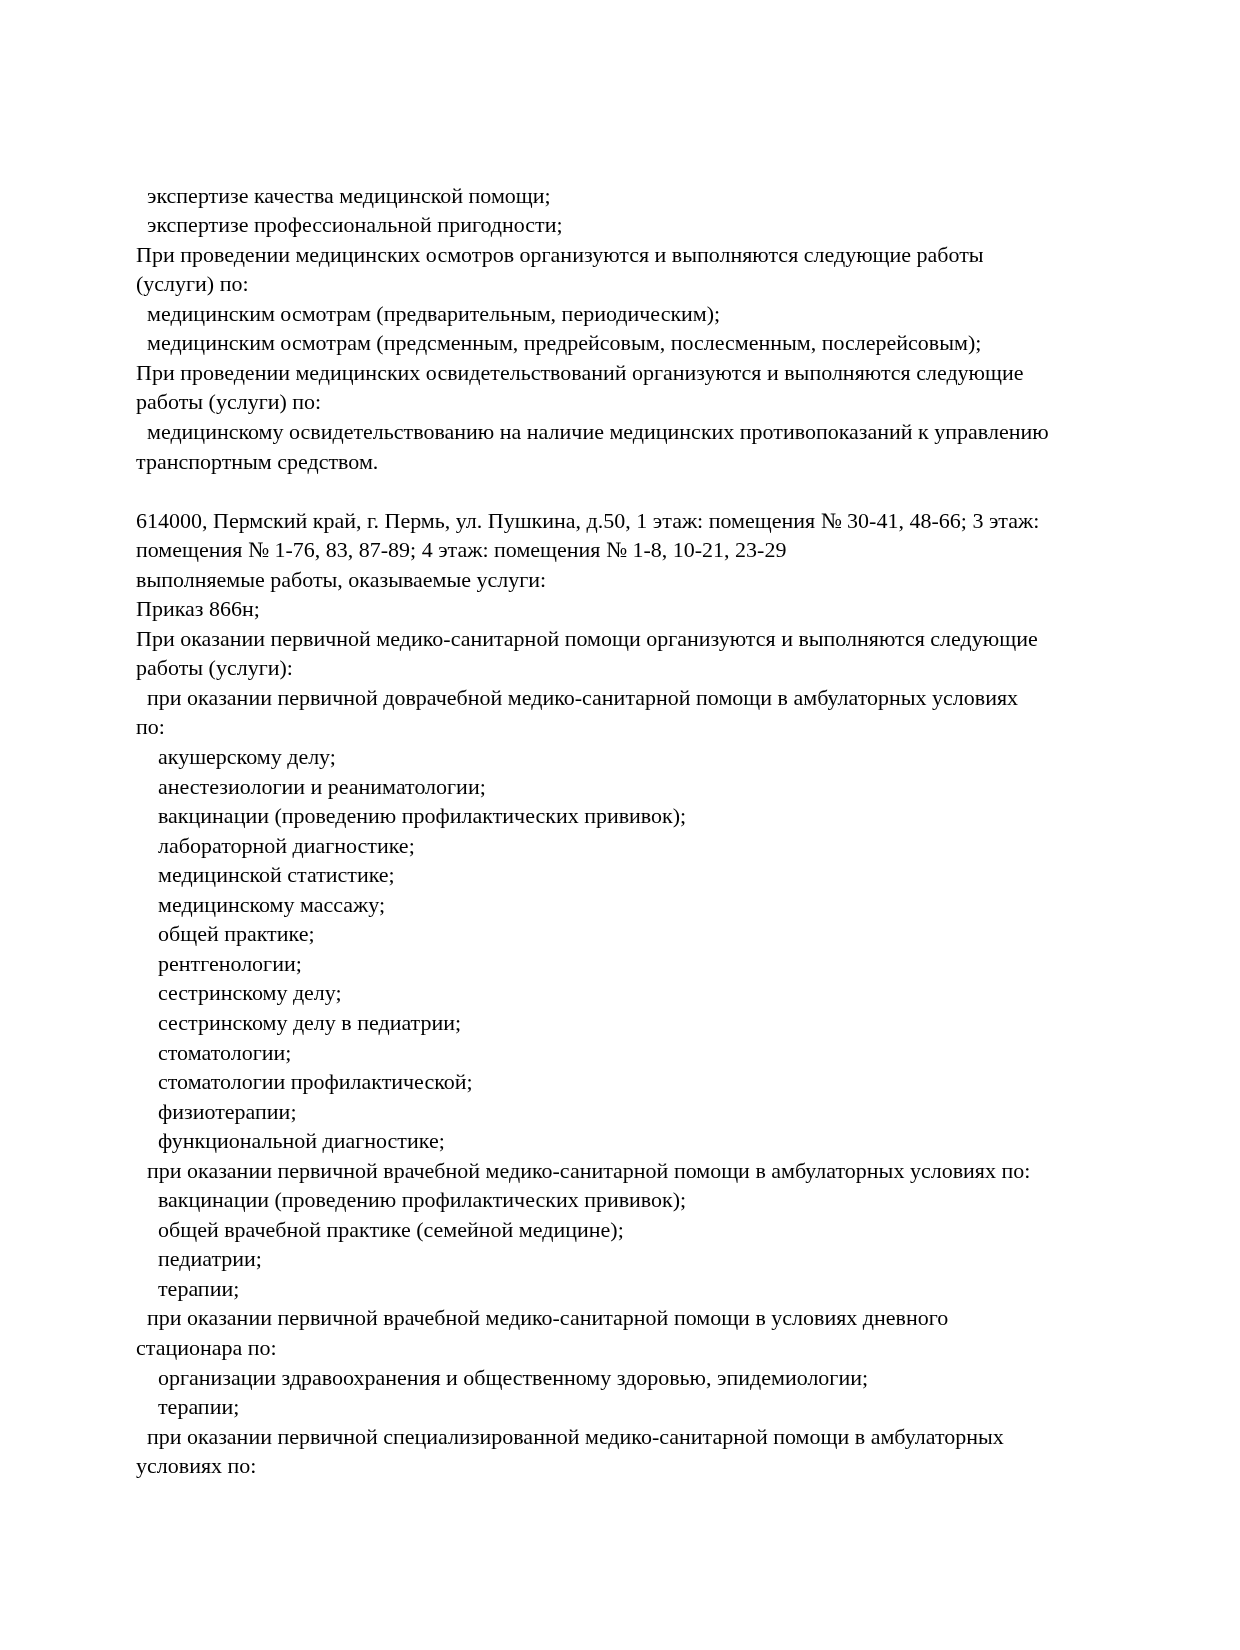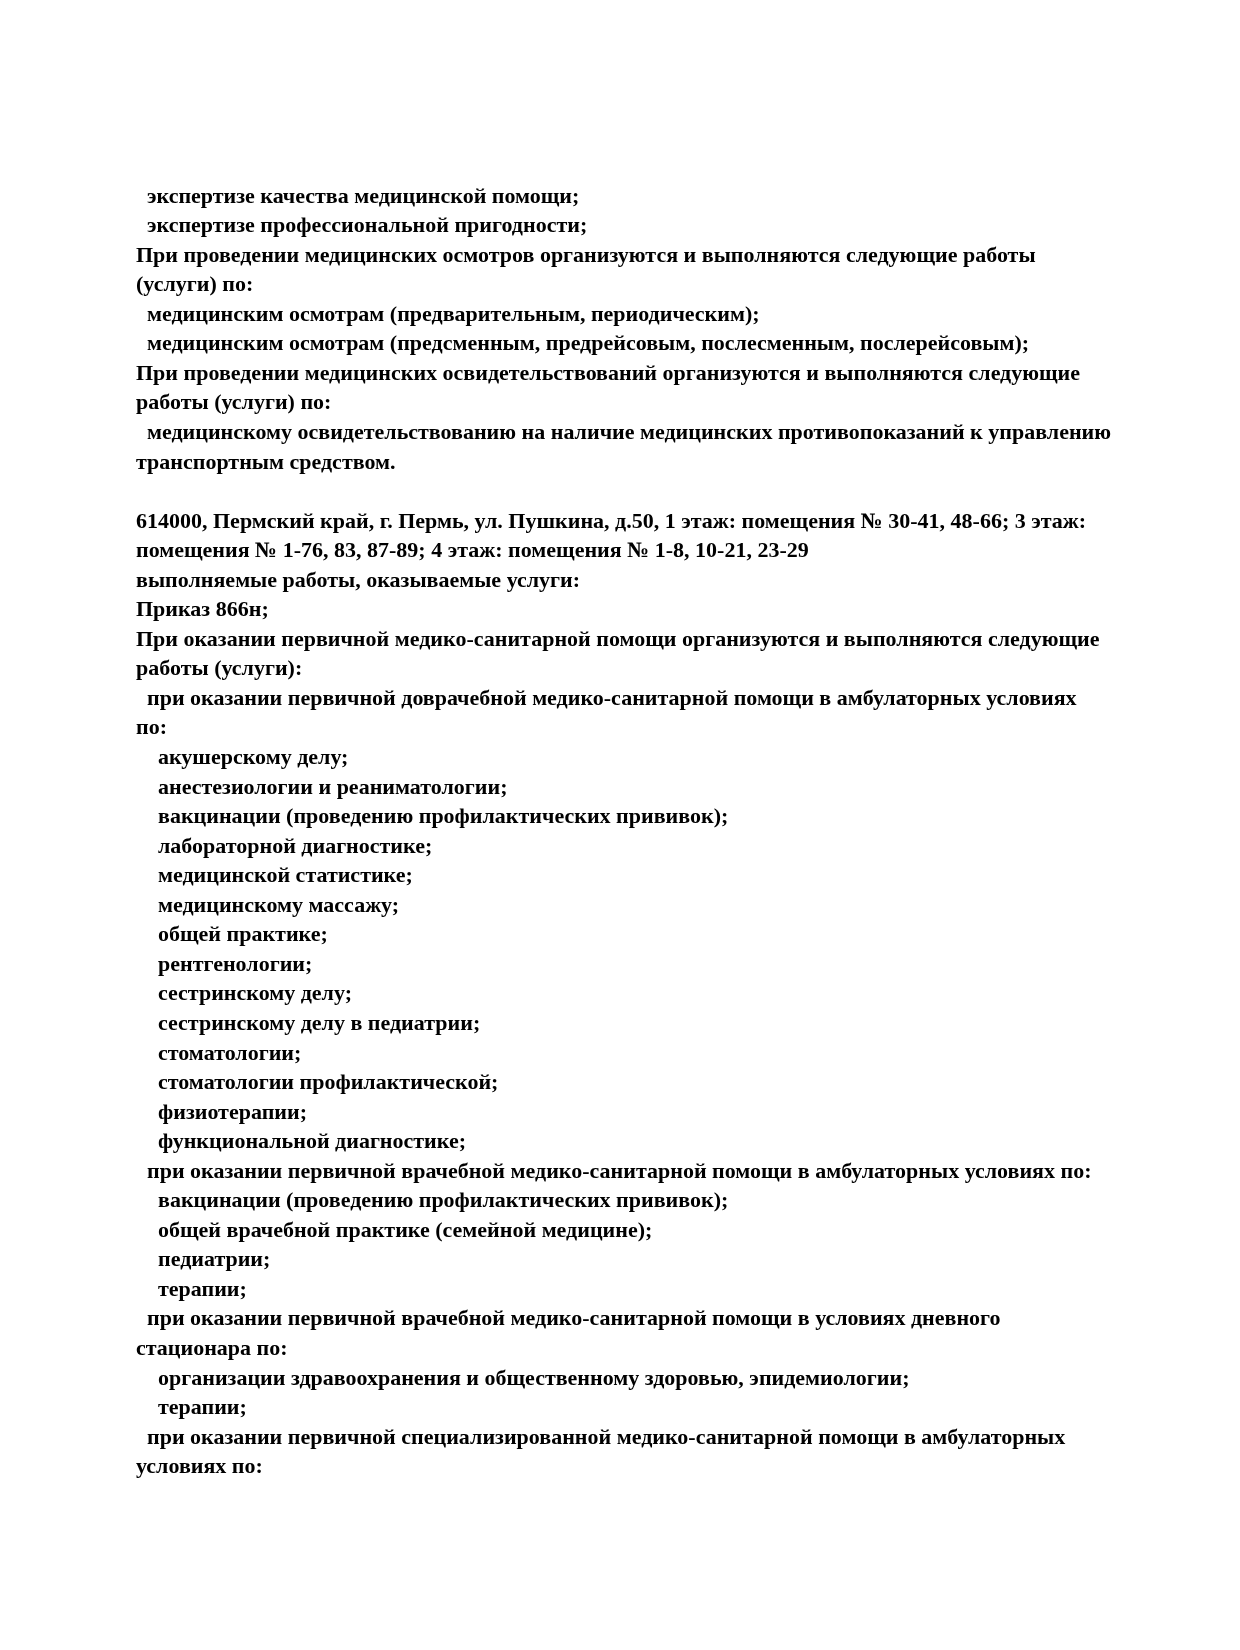--- a/index.html
+++ b/index.html
@@ -22,21 +22,20 @@
   .doc-body {
     position: absolute;
     left: 136px;
     top: 92px;
     width: 1010px;
     font-size: 22px;
     line-height: 29.55px;
     color: #000000;
     white-space: pre;
     letter-spacing: 0;
-    font-weight: bold;
   }
   .text-line {
     min-height: 29.55px;
   }
 </style>
 </head>
 <body style="background: rgb(255, 255, 255);">
 
 <div class="doc-page">
   <div class="doc-body" style="color: rgb(0, 0, 0);">

